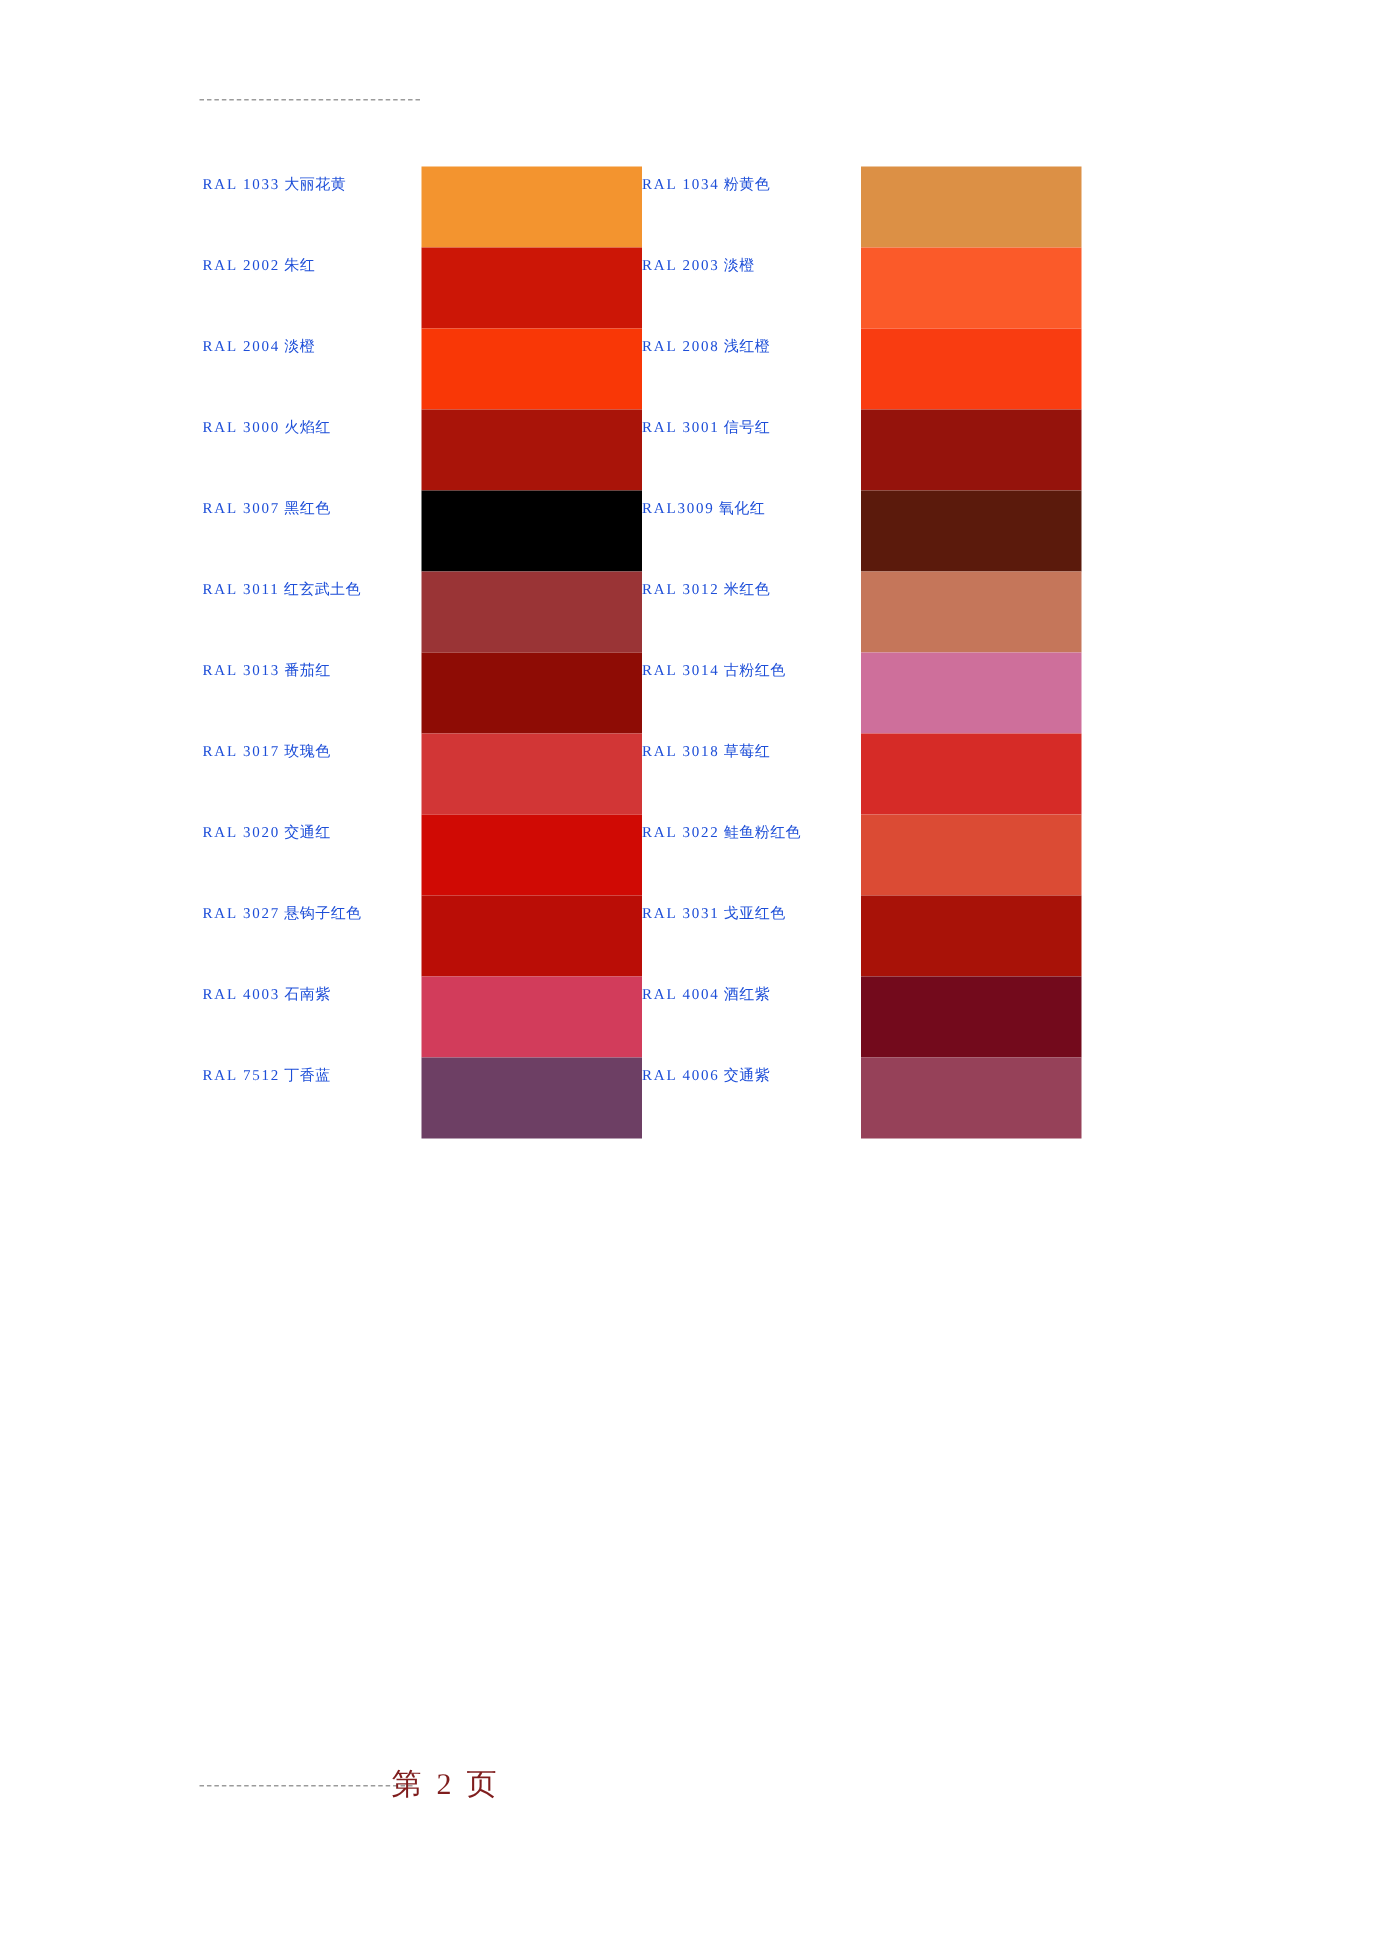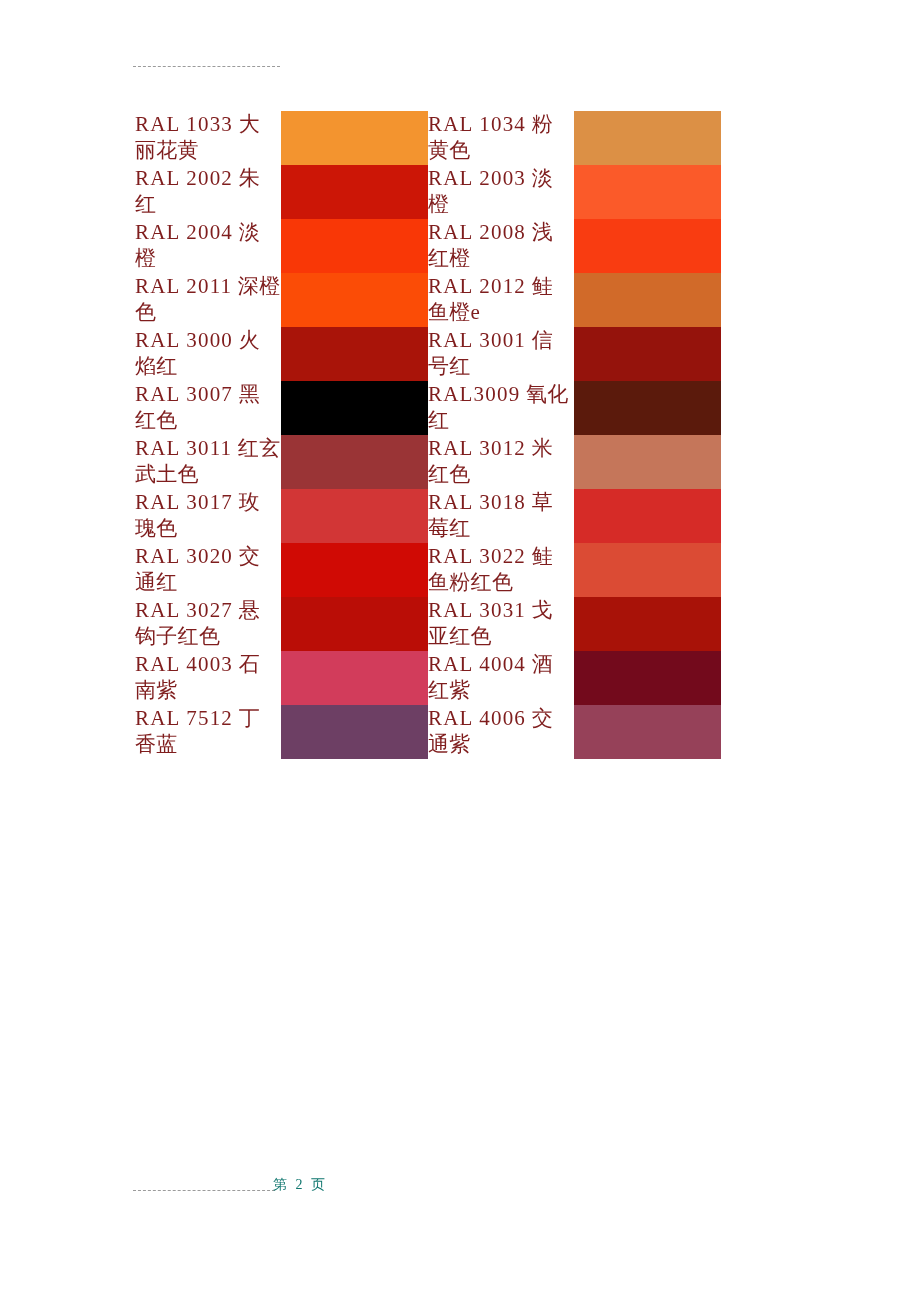--- a/index.html
+++ b/index.html
@@ -45,23 +45,23 @@
 
   .color-table td {
     padding: 0;
     margin: 0;
     vertical-align: top;
     border: 0;
   }
 
   .label-cell {
     font-family: "Liberation Serif", "DejaVu Serif", serif;
-    font-size: 21px;
+    font-size: 10px;
     line-height: 26px;
-    color: #7f1d1d;
+    color: #1d4ed8;
     padding: 5px 2px 5px 9px;
     letter-spacing: 0.3px;
     word-break: break-all;
   }
   .label-cell .code {
     letter-spacing: 1.2px;
   }
 
   .swatch-cell {
     padding: 0;
@@ -84,25 +84,25 @@
   .footer-rule {
     position: absolute;
     left: 0;
     top: 14px;
     width: 142px;
     height: 0;
     border-top: 1px dashed #9b9b9b;
   }
   .footer-text {
     position: absolute;
-    left: 140px;
+    left: 128px;
     top: 0;
     font-family: "Liberation Serif", "DejaVu Serif", serif;
-    font-size: 14px;
-    color: #0f766e;
+    font-size: 20px;
+    color: #7f1d1d;
     letter-spacing: 2.5px;
     white-space: nowrap;
   }
 </style>
 </head>
 <body>
 
 <div class="page">
 
   <div class="header-rule"></div>
@@ -139,30 +139,20 @@
           <td class="label-cell"><span class="code">RAL  2004</span> <span class="name">淡橙</span></td>
           <td class="swatch-cell">
             <div class="swatch" style="background: rgb(249, 55, 6);"></div>
           </td>
           <td class="label-cell"><span class="code">RAL  2008</span> <span class="name">浅红橙</span></td>
           <td class="swatch-cell">
             <div class="swatch" style="background: rgb(249, 60, 17);"></div>
           </td>
         </tr>
         <tr>
-          <td class="label-cell"><span class="code">RAL  2011</span> <span class="name">深橙色</span></td>
-          <td class="swatch-cell">
-            <div class="swatch" style="background: rgb(251, 76, 6);"></div>
-          </td>
-          <td class="label-cell"><span class="code">RAL  2012</span> <span class="name">鲑鱼橙e</span></td>
-          <td class="swatch-cell">
-            <div class="swatch" style="background: rgb(209, 106, 41);"></div>
-          </td>
-        </tr>
-        <tr>
           <td class="label-cell"><span class="code">RAL  3000</span> <span class="name">火焰红</span></td>
           <td class="swatch-cell">
             <div class="swatch" style="background: rgb(169, 20, 9);"></div>
           </td>
           <td class="label-cell"><span class="code">RAL  3001</span> <span class="name">信号红</span></td>
           <td class="swatch-cell">
             <div class="swatch" style="background: rgb(149, 19, 12);"></div>
           </td>
         </tr>
         <tr>
@@ -176,20 +166,30 @@
           </td>
         </tr>
         <tr>
           <td class="label-cell"><span class="code">RAL  3011</span> <span class="name">红玄武土色</span></td>
           <td class="swatch-cell">
             <div class="swatch" style="background: rgb(154, 52, 54);"></div>
           </td>
           <td class="label-cell"><span class="code">RAL  3012</span> <span class="name">米红色</span></td>
           <td class="swatch-cell">
             <div class="swatch" style="background: rgb(197, 118, 90);"></div>
+          </td>
+        </tr>
+        <tr>
+          <td class="label-cell"><span class="code">RAL  3013</span> <span class="name">番茄红</span></td>
+          <td class="swatch-cell">
+            <div class="swatch" style="background: rgb(142, 12, 5);"></div>
+          </td>
+          <td class="label-cell"><span class="code">RAL  3014</span> <span class="name">古粉红色</span></td>
+          <td class="swatch-cell">
+            <div class="swatch" style="background: rgb(206, 111, 155);"></div>
           </td>
         </tr>
         <tr>
           <td class="label-cell"><span class="code">RAL  3017</span> <span class="name">玫瑰色</span></td>
           <td class="swatch-cell">
             <div class="swatch" style="background: rgb(210, 54, 54);"></div>
           </td>
           <td class="label-cell"><span class="code">RAL  3018</span> <span class="name">草莓红</span></td>
           <td class="swatch-cell">
             <div class="swatch" style="background: rgb(214, 43, 39);"></div>

